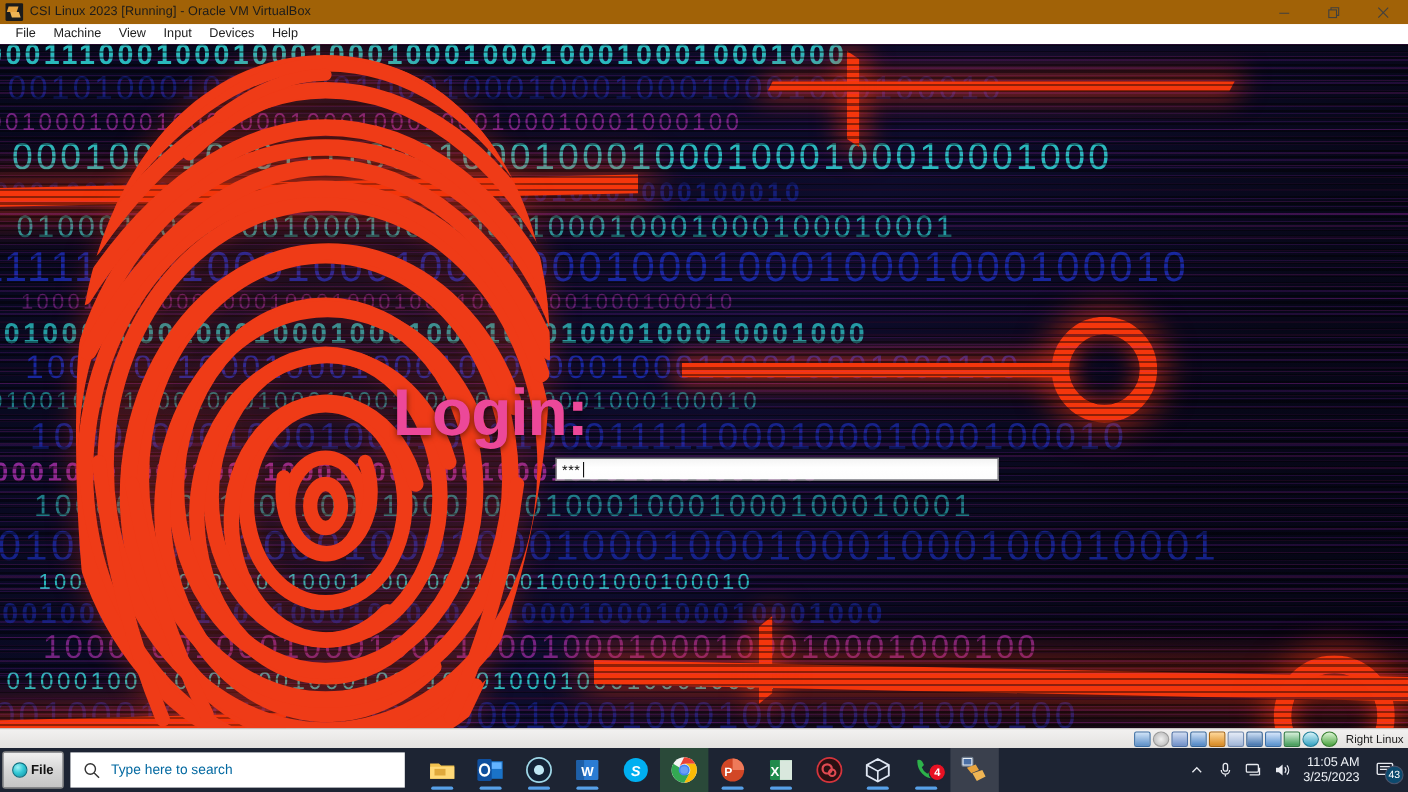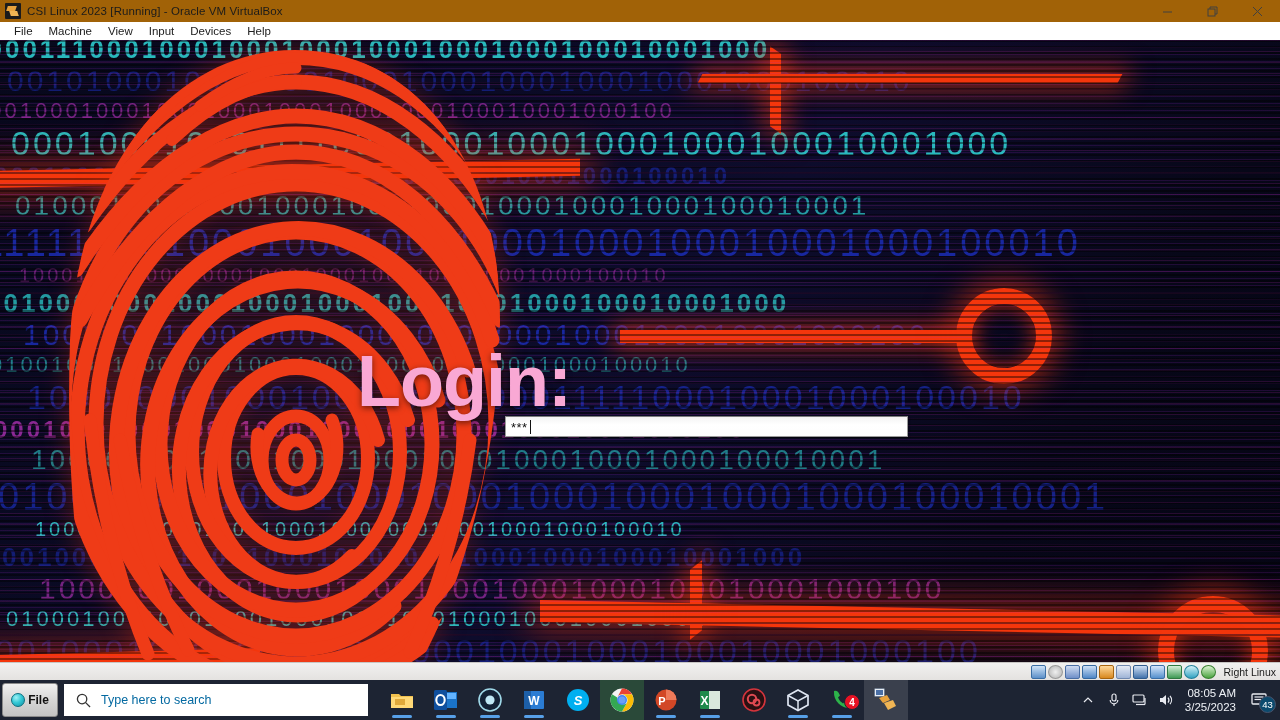--- a/index.html
+++ b/index.html
@@ -146,23 +146,23 @@
     width: 470px; height: 700px;
     pointer-events: none;
   }
   #fingerprint svg { display:block; width:100%; height:100%;
     filter: drop-shadow(0 0 14px rgba(244,54,12,0.35)); }
 
   
   #login-label {
     position: absolute;
     left: 357px; top: 305px;
-    font-size: 72px;
+    font-size: 60px;
     font-weight: bold;
-    color: #f9a8d4;
+    color: #ec4899;
     letter-spacing: -1px;
     line-height: 1;
     text-shadow: 0 2px 6px rgba(0,0,0,0.55);
   }
 
   
   #password-box {
     position: absolute;
     left: 505px; top: 376px;
     width: 403px; height: 21px;
@@ -581,21 +581,21 @@
       </svg>
     </div>
     <div class="tray-icon">
       <svg width="16" height="14" viewBox="0 0 16 14">
         <path d="M2 5 h2.5 L8 2 v10 L4.5 9 H2 Z" fill="currentColor"></path>
         <path d="M10 4.5 a4 4 0 0 1 0 5" fill="none" stroke="currentColor" stroke-width="1.2"></path>
         <path d="M12 2.8 a6.5 6.5 0 0 1 0 8.4" fill="none" stroke="currentColor" stroke-width="1.2"></path>
       </svg>
     </div>
     <div id="clock">
-      <div>08:05 AM</div>
+      <div>11:05 AM</div>
       <div>3/25/2023</div>
     </div>
     <div id="action-center">
       <svg width="18" height="16" viewBox="0 0 18 16">
         <rect x="1" y="2" width="14" height="10" rx="1" fill="none" stroke="#e8eaf0" stroke-width="1.3"></rect>
         <line x1="3.5" y1="5" x2="12.5" y2="5" stroke="#e8eaf0" stroke-width="1.2"></line>
         <line x1="3.5" y1="7.5" x2="10" y2="7.5" stroke="#e8eaf0" stroke-width="1.2"></line>
       </svg>
       <div id="ac-badge">43</div>
     </div>

